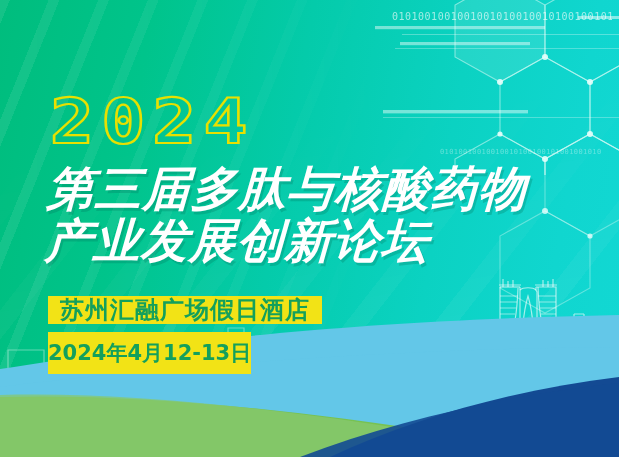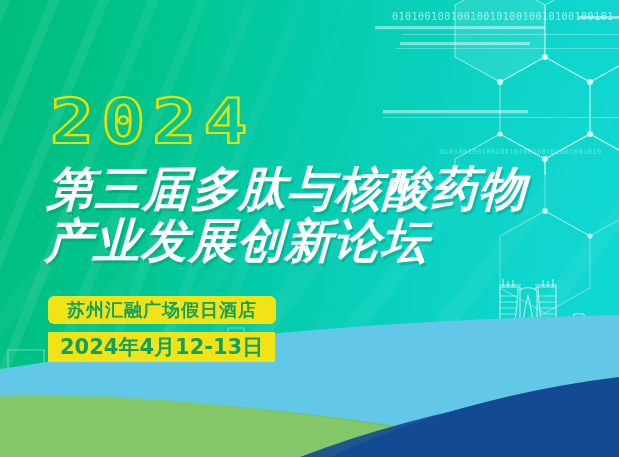--- a/index.html
+++ b/index.html
@@ -69,22 +69,22 @@
 
   .badge{
     position:absolute;
     background:#f2e316;
     color:#13a05c;
     font-weight:700;
     font-family:"DejaVu Sans","Liberation Sans",sans-serif;
     display:flex;align-items:center;
     box-sizing:border-box;
   }
-  .badge.venue{left:48px;top:283px;height:28px;padding:0 19px;font-size:18px;letter-spacing:1px;border-radius:6px;}
-  .badge.dates{left:48px;top:319px;height:30px;padding:0 12px;font-size:21px;letter-spacing:0px;}
+  .badge.venue{left:48px;top:283px;height:28px;padding:0 12px;font-size:24px;letter-spacing:1px;}
+  .badge.dates{left:48px;top:319px;height:42px;padding:0 0;font-size:21px;letter-spacing:0px;}
 
   
   svg.waves{position:absolute;left:0;bottom:0;width:619px;height:150px;}
 </style>
 </head>
 <body>
 
 <div id="poster">
 
   <div class="streaks"></div>

